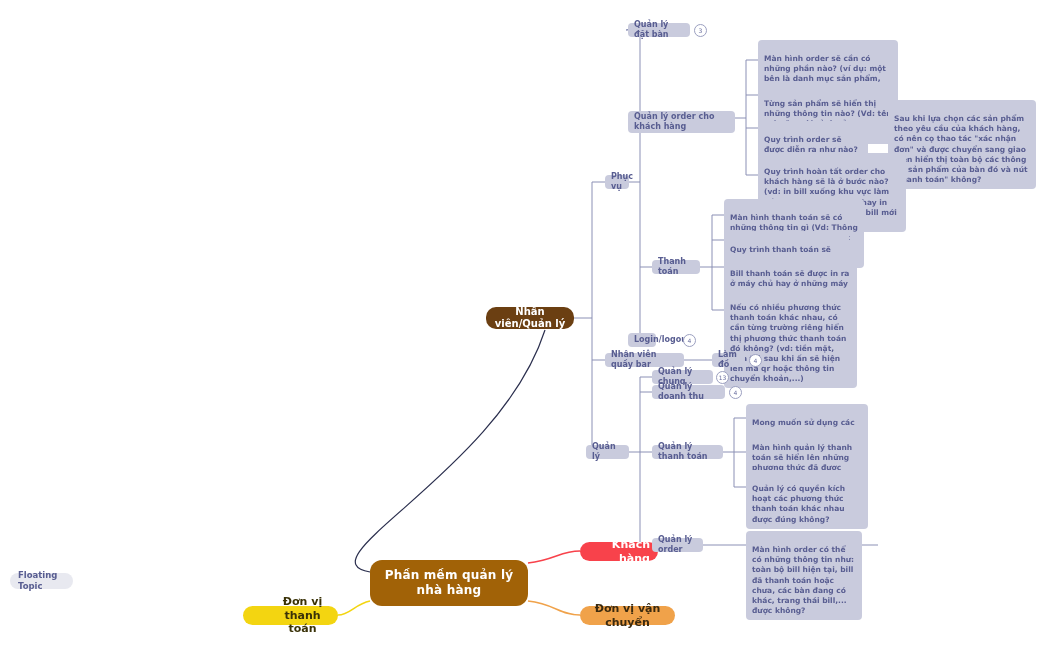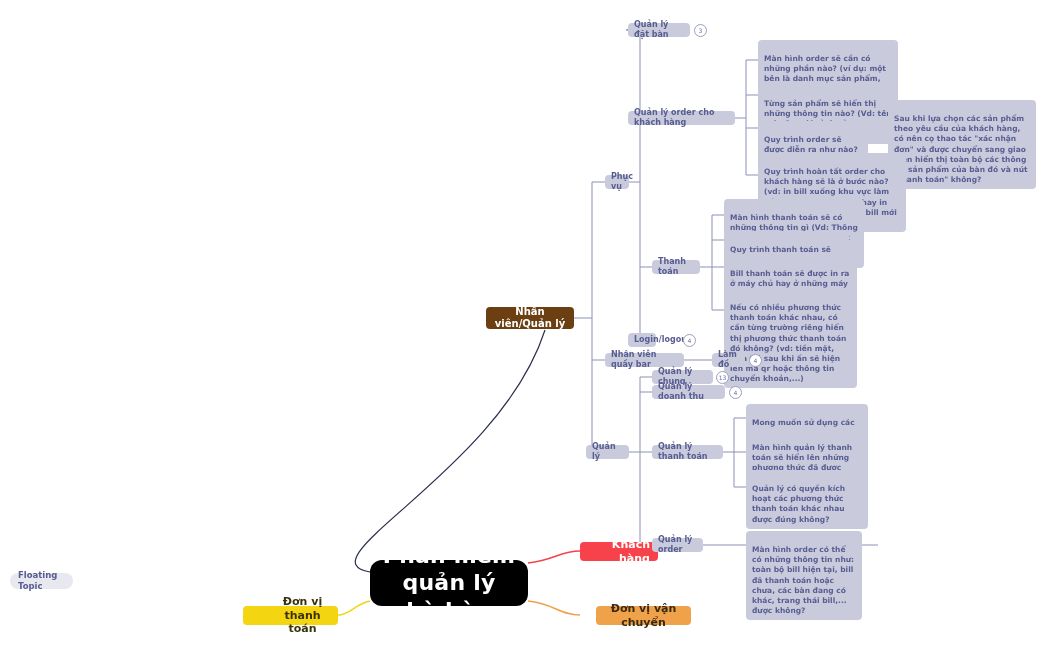--- a/index.html
+++ b/index.html
@@ -32,41 +32,41 @@
   .node {
     position: absolute;
     box-sizing: border-box;
     border-radius: 5px;
     line-height: 1.25;
     white-space: pre-line;
     font-weight: bold;
   }
   
   .root {
-    background: #000000;
+    background: #a16207;
     color: #ffffff;
     border-radius: 12px;
-    font-size: 22px;
+    font-size: 12px;
     font-weight: 600;
     text-align: center;
     display: flex;
     align-items: center;
     justify-content: center;
     padding: 6px 10px;
     letter-spacing: .2px;
   }
   
   .main-branch {
     font-size: 11px;
     font-weight: 600;
     display: flex;
     align-items: center;
     justify-content: center;
     padding: 4px 8px;
-    border-radius: 4px;
+    border-radius: 10px;
     text-align: center;
   }
   .b-brown  { background: #6b3f12; color: #ffffff; font-size: 10px; }
   .b-red    { background: #f8424b; color: #ffffff; }
   .b-orange { background: #f0a24a; color: #3a2a10; }
   .b-yellow { background: #f3d511; color: #3a3208; }
 
   
   .sub {
     background: #c9cbdd;
@@ -192,21 +192,21 @@
   </div>
 
   <div class="node main-branch b-brown" style="left:486px; top:307px; width:88px; height:22px;">
     <span>Nhân viên/Quản lý</span>
   </div>
 
   <div class="node main-branch b-red" style="left:580px; top:542px; width:78px; height:19px;text-align:right;">
     <span>Khách hàng</span>
   </div>
 
-  <div class="node main-branch b-orange" style="left:580px; top:606px; width:95px; height:19px;margin-left:16px;">
+  <div class="node main-branch b-orange" style="left:580px; top:606px; width:95px; height:19px;">
     <span>Đơn vị vận chuyển</span>
   </div>
 
   <div class="node main-branch b-yellow" style="left:243px; top:606px; width:95px; height:19px;padding-left:32px;">
     <span>Đơn vị thanh toán</span>
   </div>
 
   <div class="node floating" style="left:10px; top:573px; width:63px; height:16px;">
     <span>Floating Topic</span>
   </div>
@@ -223,21 +223,21 @@
     <span>Quản lý</span>
   </div>
 
   <div class="node sub" style="left:628px; top:23px; width:62px; height:14px;">
     <span>Quản lý đặt bàn</span>
   </div>
   <div class="badge" style="left:694px; top:24px;">
     <span>3</span>
   </div>
 
-  <div class="node sub" style="left:628px; top:111px; width:107px; height:14px;justify-content:center;">
+  <div class="node sub" style="left:628px; top:111px; width:107px; height:22px;justify-content:center;">
     <span>Quản lý order cho khách hàng</span>
   </div>
 
   <div class="node sub" style="left:652px; top:260px; width:48px; height:14px;">
     <span>Thanh toán</span>
   </div>
 
   <div class="node sub" style="left:628px; top:333px; width:28px; height:14px;">
     <span>Login/logout</span>
   </div>

